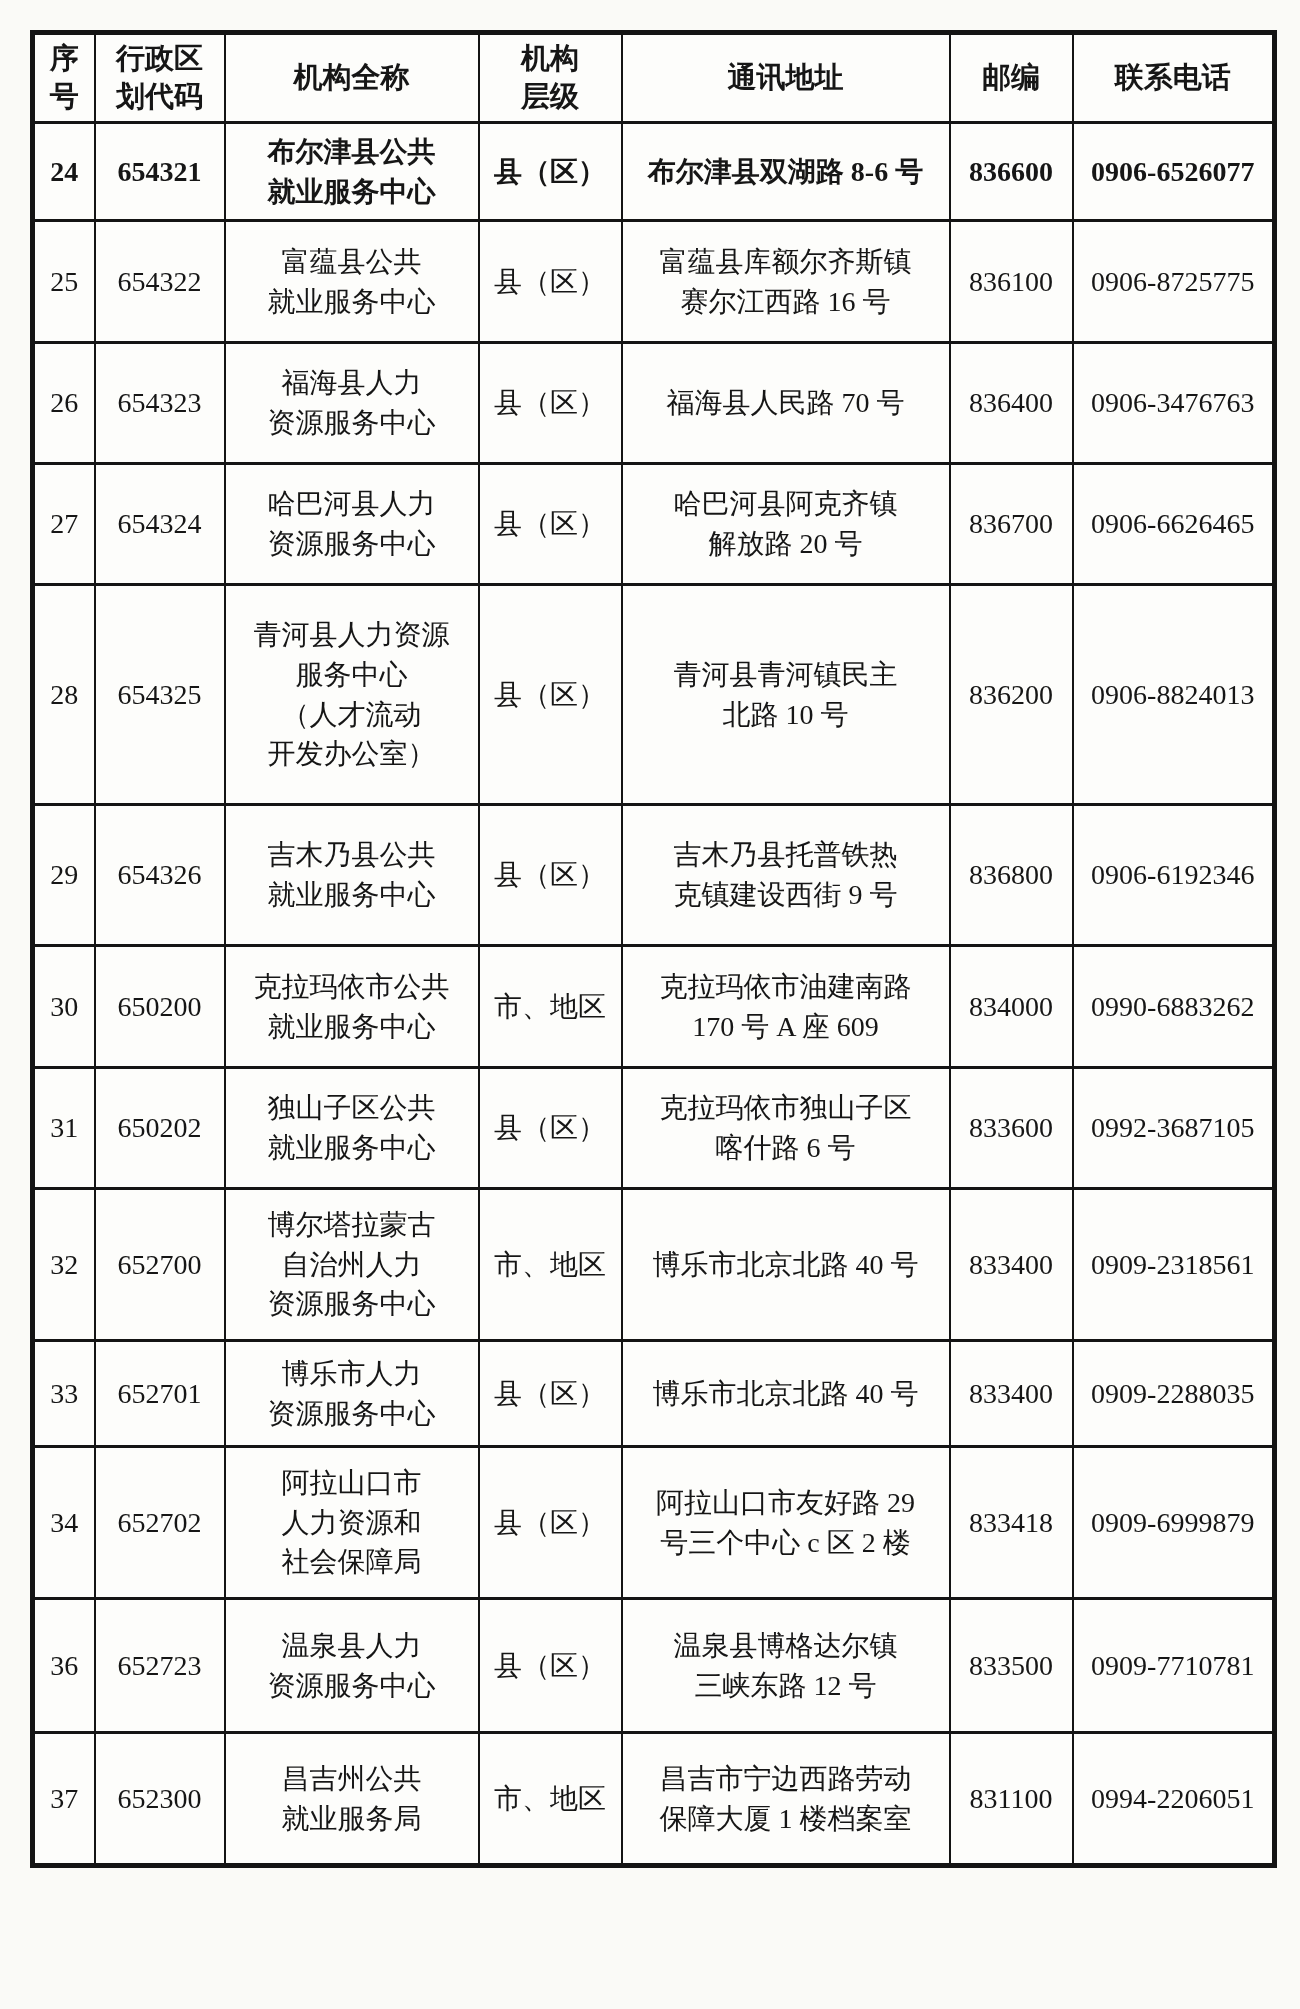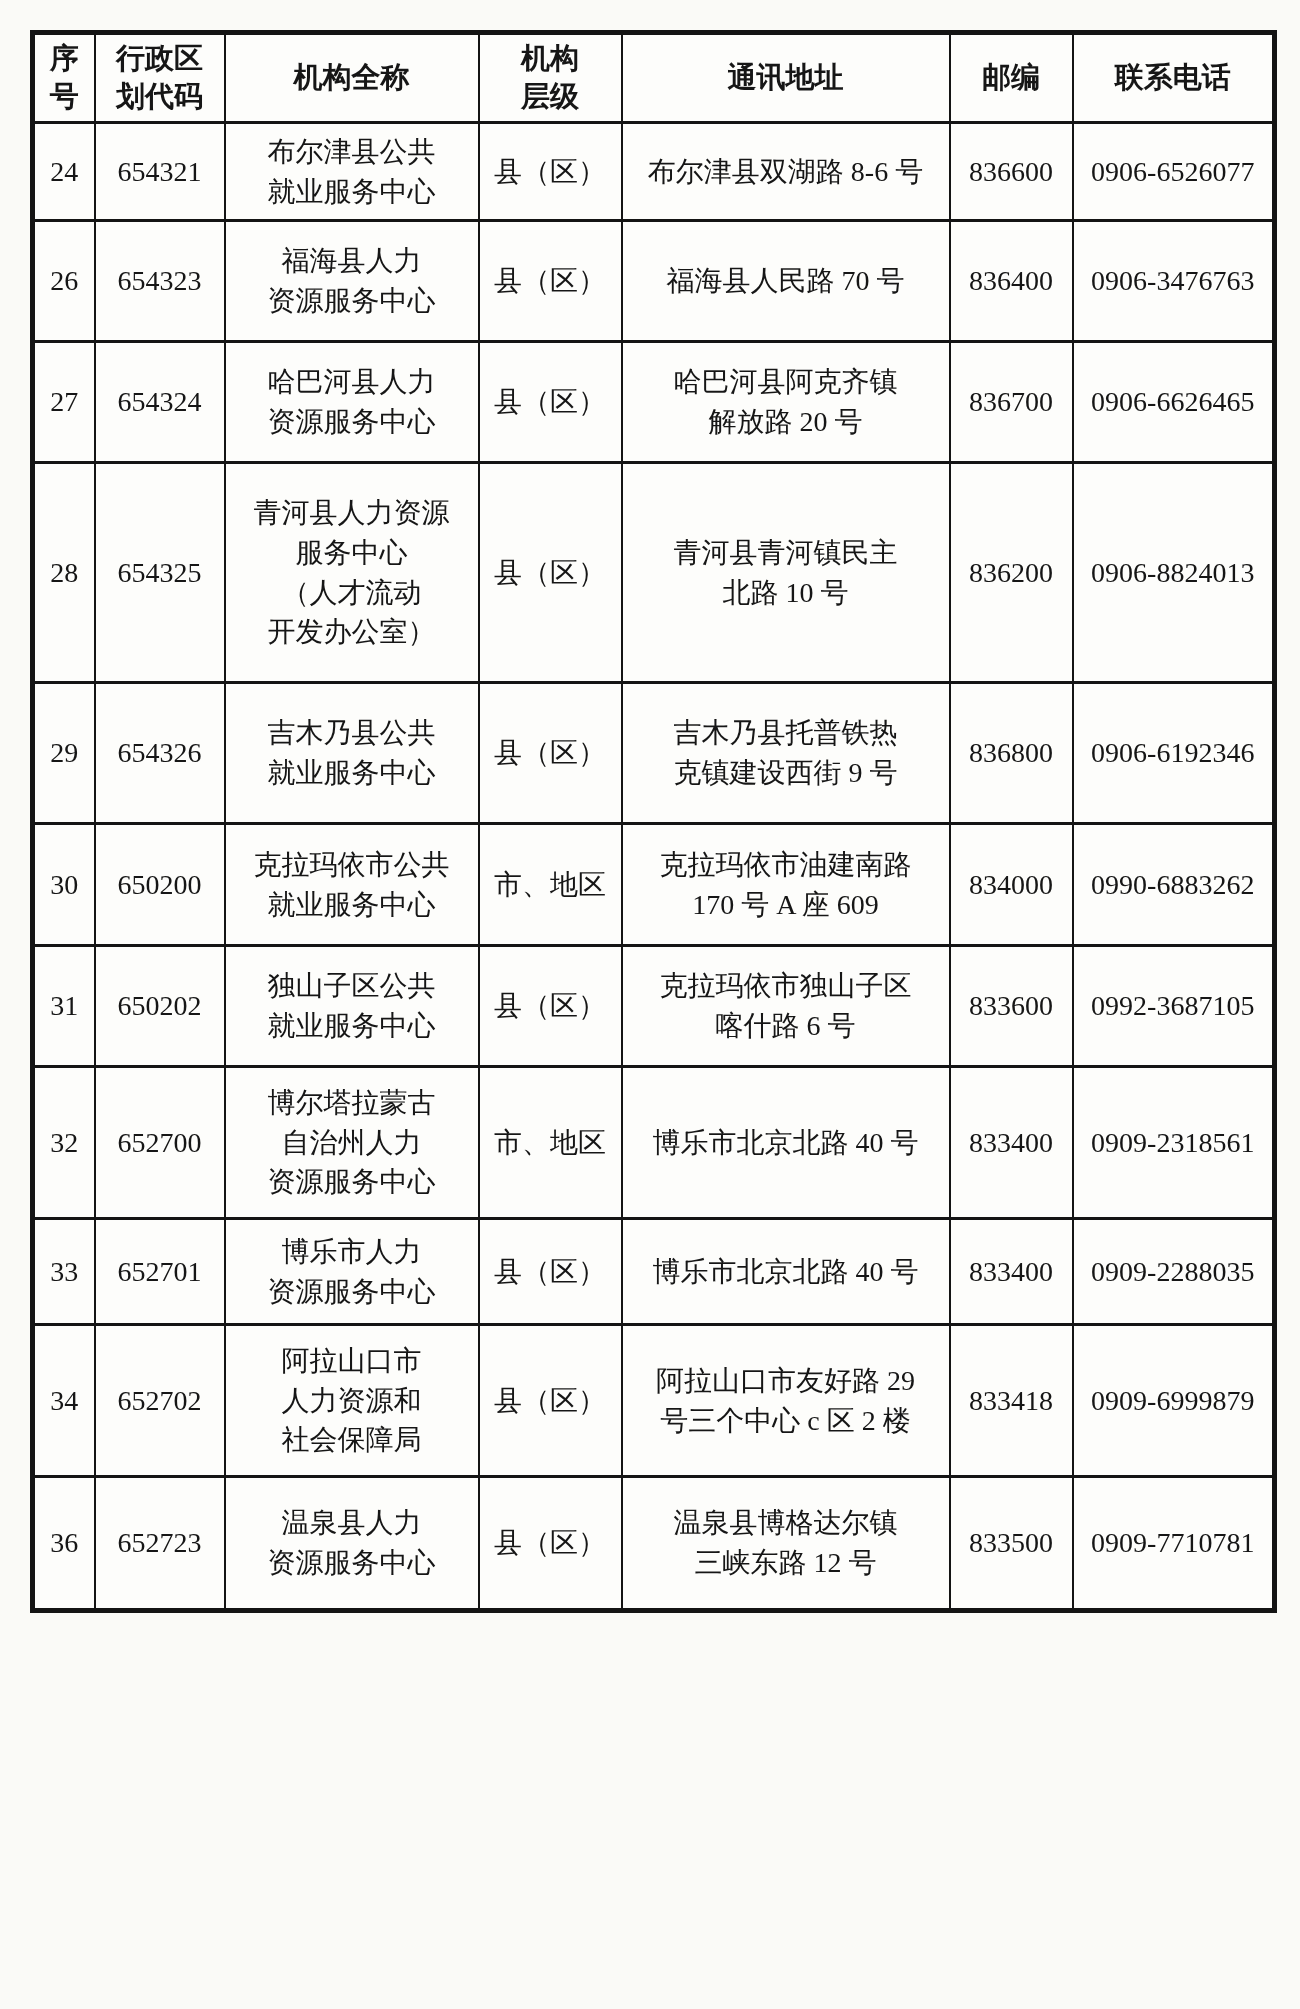--- a/index.html
+++ b/index.html
@@ -70,29 +70,40 @@
 划代码</th>
         <th>机构全称</th>
         <th>机构
 层级</th>
         <th>通讯地址</th>
         <th>邮编</th>
         <th>联系电话</th>
       </tr>
     </thead>
     <tbody id="tbody">
-        <tr style="height: 98px;">
+        <tr style="height: 98px; font-weight: bold;">
           <td>24</td>
           <td>654321</td>
           <td>布尔津县公共
 就业服务中心</td>
           <td>县（区）</td>
           <td>布尔津县双湖路 8-6 号</td>
           <td>836600</td>
           <td>0906-6526077</td>
+        </tr>
+        <tr style="height: 122px;">
+          <td>25</td>
+          <td>654322</td>
+          <td>富蕴县公共
+就业服务中心</td>
+          <td>县（区）</td>
+          <td>富蕴县库额尔齐斯镇
+赛尔江西路 16 号</td>
+          <td>836100</td>
+          <td>0906-8725775</td>
         </tr>
         <tr style="height: 121px;">
           <td>26</td>
           <td>654323</td>
           <td>福海县人力
 资源服务中心</td>
           <td>县（区）</td>
           <td>福海县人民路 70 号</td>
           <td>836400</td>
           <td>0906-3476763</td>
@@ -191,15 +202,26 @@
           <td>36</td>
           <td>652723</td>
           <td>温泉县人力
 资源服务中心</td>
           <td>县（区）</td>
           <td>温泉县博格达尔镇
 三峡东路 12 号</td>
           <td>833500</td>
           <td>0909-7710781</td>
         </tr>
+        <tr style="height: 133px;">
+          <td>37</td>
+          <td>652300</td>
+          <td>昌吉州公共
+就业服务局</td>
+          <td>市、地区</td>
+          <td>昌吉市宁边西路劳动
+保障大厦 1 楼档案室</td>
+          <td>831100</td>
+          <td>0994-2206051</td>
+        </tr>
       </tbody>
   </table>
 </div>
 
 </body></html>

